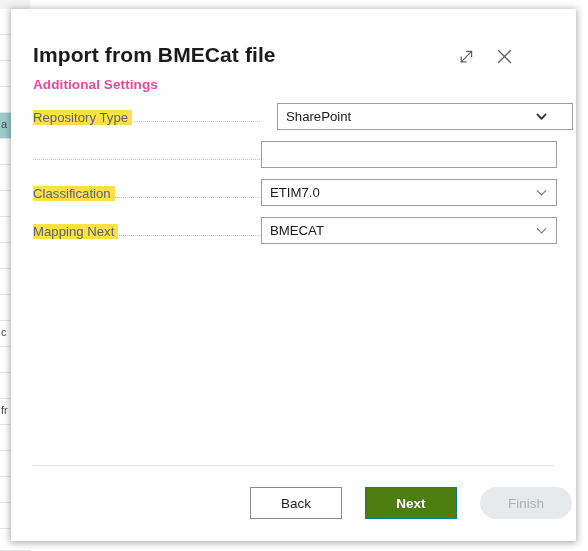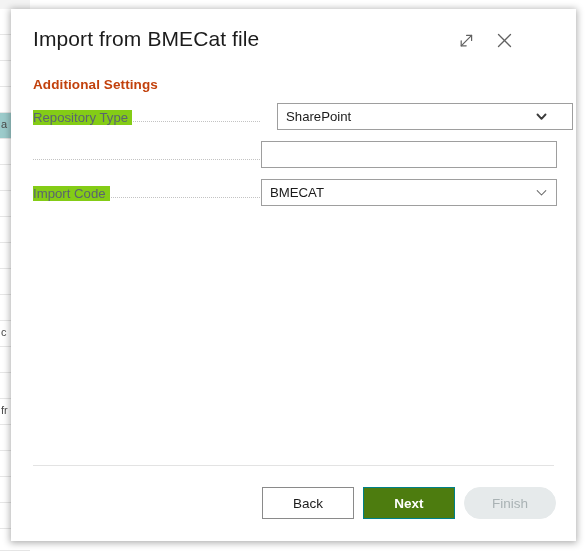--- a/index.html
+++ b/index.html
@@ -59,23 +59,24 @@
     height: 532px;
     background: #ffffff;
     box-shadow: 0 1px 7px 1px rgba(0,0,0,0.32);
     box-sizing: border-box;
     overflow: hidden;
   }
 
   
   .modal-header {
     position: absolute;
-    left: 0; top: 0;
+    left: 0; top: 16px;
     width: 521px;
     height: 56px;
+    font-weight: bold;
   }
   .modal-title {
     position: absolute;
     left: 22px;
     top: 18px;
     font-size: 21px;
     color: #1b1b1b;
     letter-spacing: 0.1px;
     white-space: nowrap;
   }
@@ -98,21 +99,21 @@
   }
   .hdr-btn svg { display: block; }
 
   
   .section-title {
     position: absolute;
     left: 22px;
     top: 68px;
     font-size: 13.5px;
     font-weight: bold;
-    color: #c2410c;
+    color: #ec4899;
     letter-spacing: 0.1px;
   }
 
   
   .form {
     position: absolute;
     left: 0;
     top: 92px;
     width: 565px;
   }
@@ -121,21 +122,21 @@
     height: 38px;
     margin-bottom: 0px;
   }
   .field-label {
     position: absolute;
     left: 22px;
     top: 9px;
     font-size: 13.2px;
     color: #5a6470;
     white-space: nowrap;
-    background: #84cc16;
+    background: #fde047;
     padding-right: 4px;
     z-index: 2;
   }
   .leader {
     position: absolute;
     left: 22px;
     right: 316px;
     top: 19px;
     height: 1px;
     border-bottom: 1px dotted #c3c3c3;
@@ -185,24 +186,24 @@
   
   .divider {
     position: absolute;
     left: 22px;
     top: 456px;
     width: 521px;
     border-top: 1px solid #e3e3e3;
   }
   .footer {
     position: absolute;
-    right: 20px;
+    right: 4px;
     top: 478px;
     display: flex;
-    gap: 9px;
+    gap: 23px;
   }
   .btn {
     box-sizing: border-box;
     height: 32px;
     min-width: 92px;
     padding: 0 14px;
     font-family: "Liberation Sans", sans-serif;
     font-size: 13.5px;
     border: 1px solid transparent;
     cursor: pointer;
@@ -298,21 +299,33 @@
         </div>
       </div>
       <div class="field-row">
         <div class="leader"></div>
         <div class="control-wrap">
           <input type="text" class="ctl text" value="" style="">
         </div>
       </div>
       <div class="field-row">
         <div class="leader"></div>
-        <div class="field-label">Import Code</div>
+        <div class="field-label">Classification</div>
+        <div class="control-wrap">
+          <input type="text" class="ctl" value="ETIM7.0" style="">
+          <span class="chev thin">
+            <svg width="13" height="13" viewBox="0 0 13 13" fill="none" stroke="currentColor" stroke-width="1.05" stroke-linecap="round" stroke-linejoin="round">
+              <polyline points="2.2,4.6 6.5,9.0 10.8,4.6"></polyline>
+            </svg>
+          </span>
+        </div>
+      </div>
+      <div class="field-row">
+        <div class="leader"></div>
+        <div class="field-label">Mapping Next</div>
         <div class="control-wrap">
           <input type="text" class="ctl" value="BMECAT" style="">
           <span class="chev thin">
             <svg width="13" height="13" viewBox="0 0 13 13" fill="none" stroke="currentColor" stroke-width="1.05" stroke-linecap="round" stroke-linejoin="round">
               <polyline points="2.2,4.6 6.5,9.0 10.8,4.6"></polyline>
             </svg>
           </span>
         </div>
       </div>
     </div>

